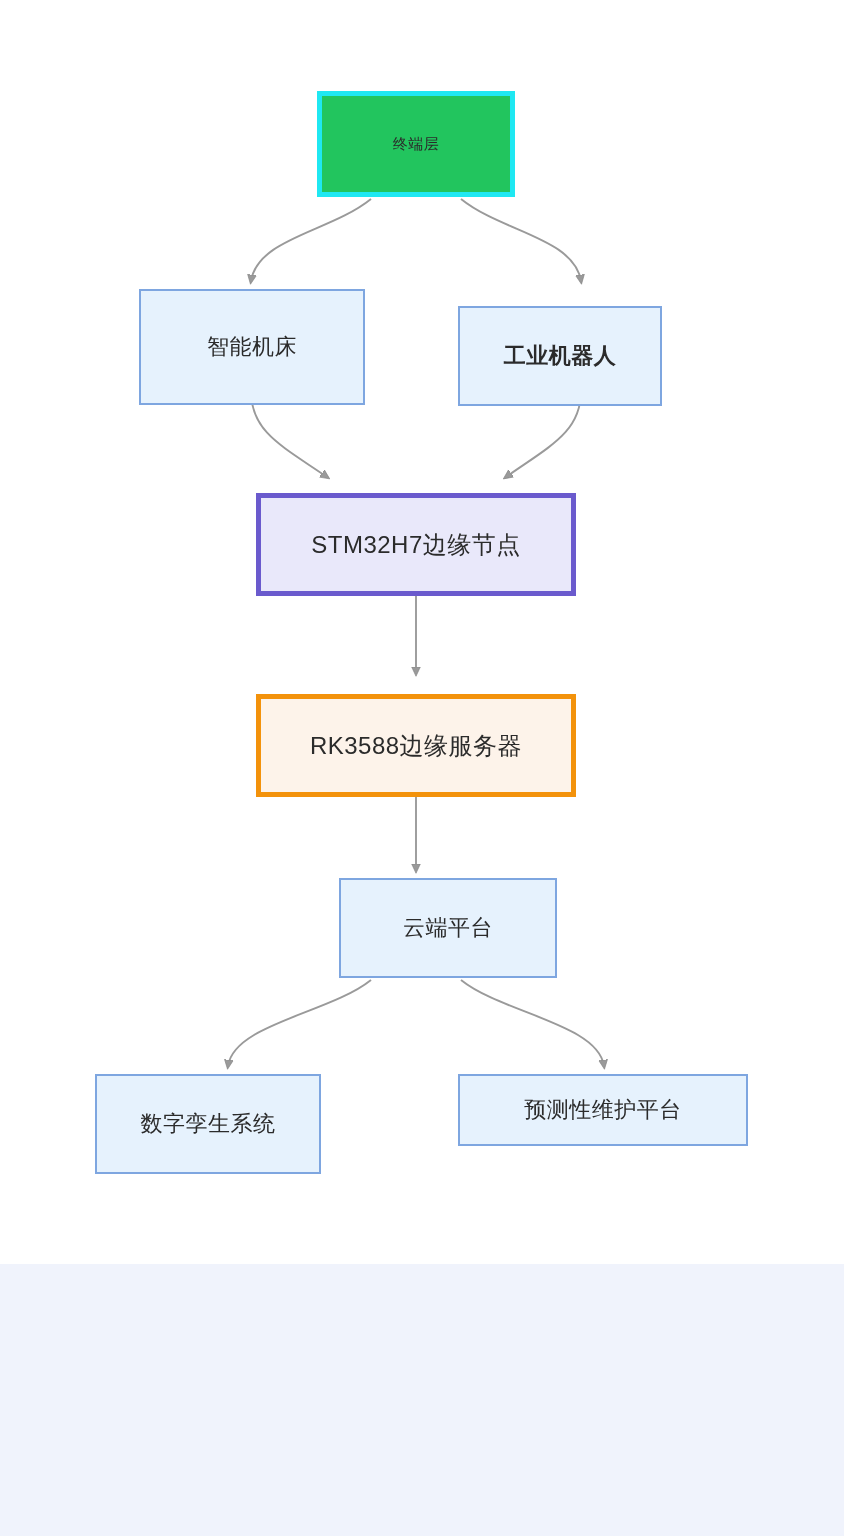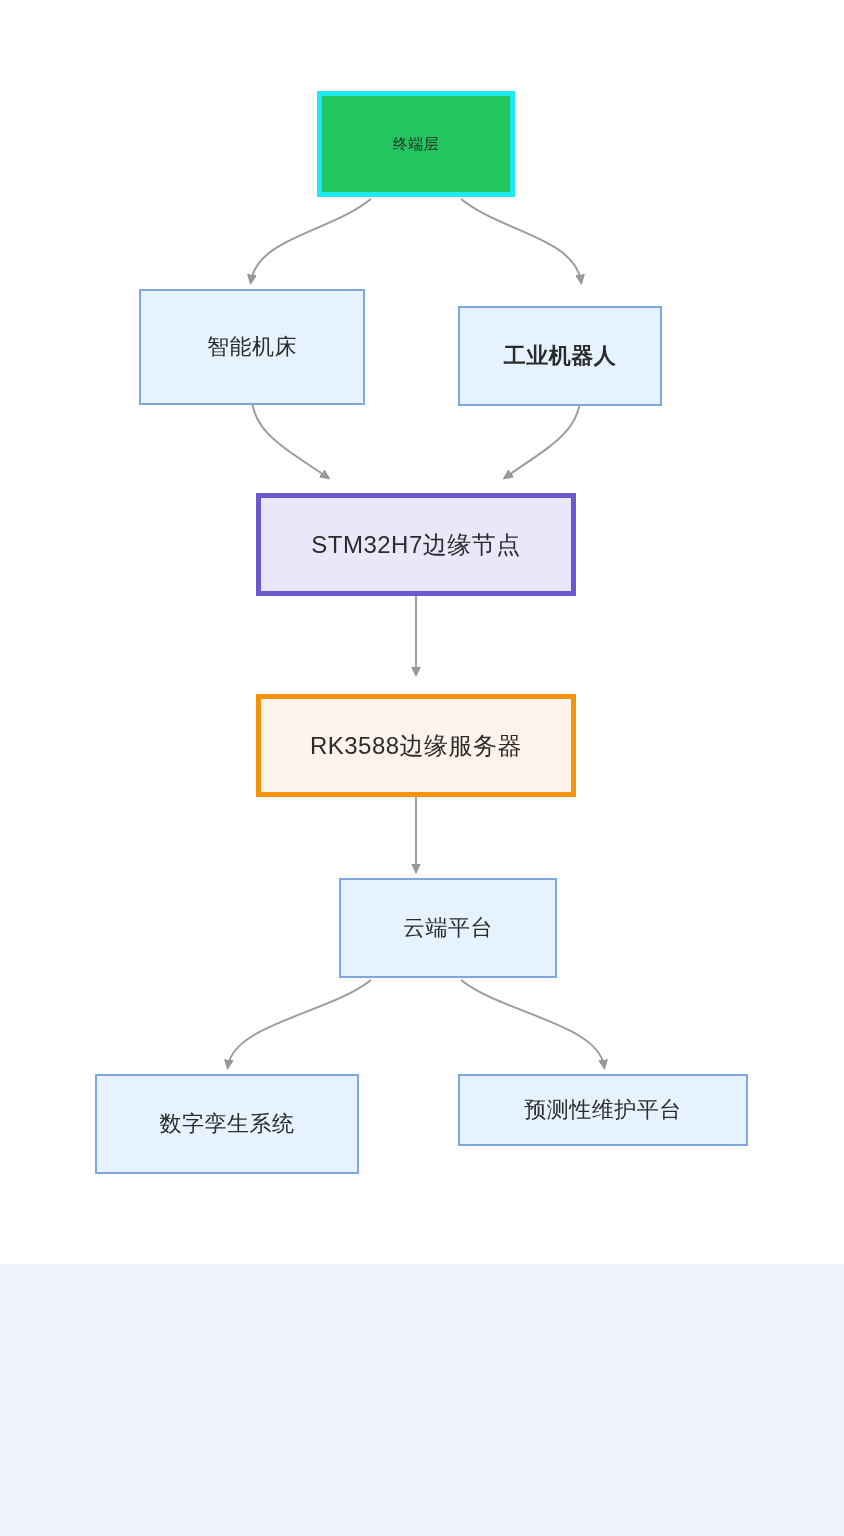--- a/index.html
+++ b/index.html
@@ -77,21 +77,21 @@
     margin-top: 13px;
   }
 
   
   #node-terminal      { left: 317px; top: 91px;   width: 198px; height: 106px; }
   #node-cnc           { left: 139px; top: 289px;  width: 226px; height: 116px; }
   #node-robot         { left: 458px; top: 306px;  width: 204px; height: 100px; font-weight: bold; }
   #node-stm32         { left: 256px; top: 493px;  width: 320px; height: 103px; }
   #node-rk3588        { left: 256px; top: 681px;  width: 320px; height: 103px; }
   #node-cloud         { left: 307px; top: 878px;  width: 218px; height: 100px; margin-left: 32px; }
-  #node-twin          { left: 95px;  top: 1074px; width: 264px; height: 100px; }
+  #node-twin          { left: 95px;  top: 1074px; width: 226px; height: 100px; }
   #node-maint         { left: 458px; top: 1074px; width: 290px; height: 72px; }
 
   
   #footer {
     position: absolute;
     left: 0;
     top: 1264px;
     width: 844px;
     height: 272px;
     background: #f0f3fc;

